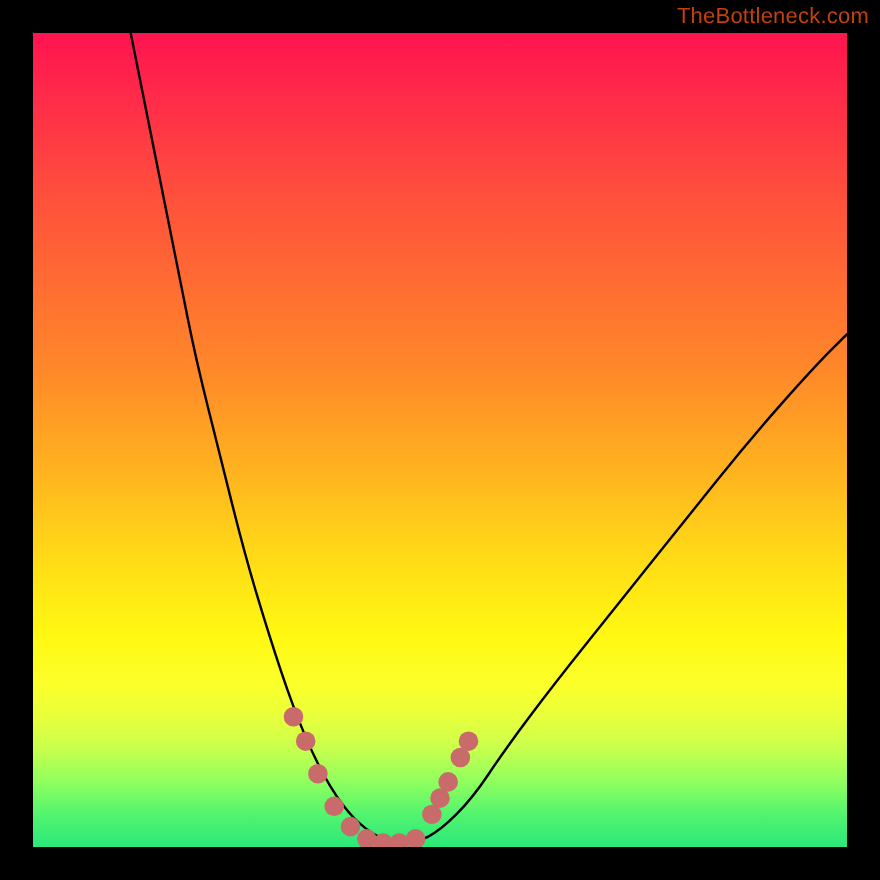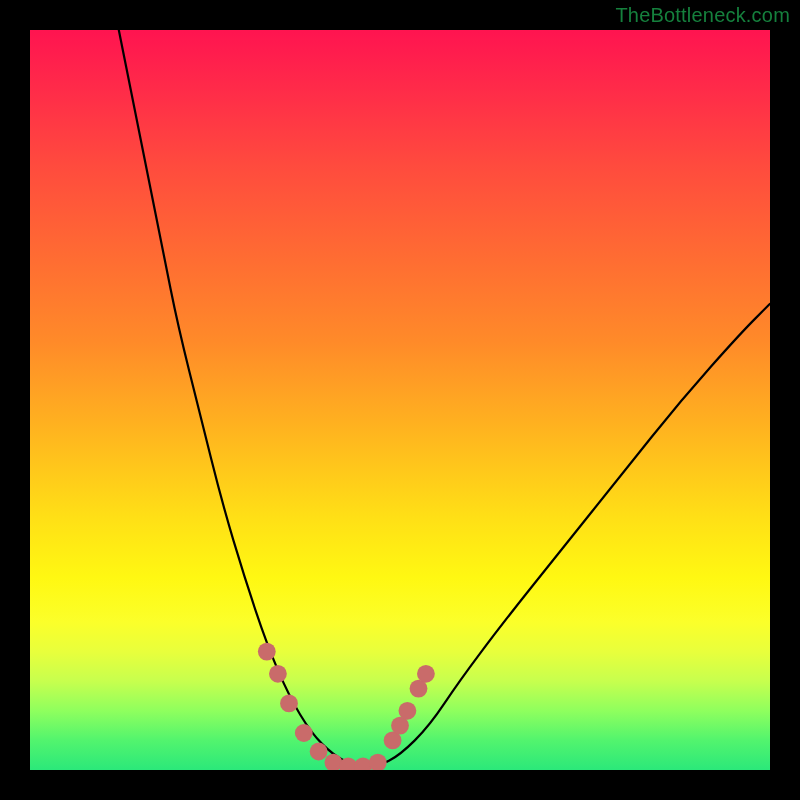--- a/index.html
+++ b/index.html
@@ -41,21 +41,21 @@
       #c7ff4e 88%,
       #8fff5e 92%,
       #52f46e 96%,
       #2be87a 100%
     );
   }
   .watermark {
     position: absolute;
     top: 4px;
     right: 10px;
-    color: #15803d;
+    color: #c2410c;
     font-size: 20px;
     font-weight: 500;
     letter-spacing: 0.2px;
     user-select: none;
   }
   svg.overlay {
     position: absolute;
     left: 0;
     top: 0;
     width: 740px;

